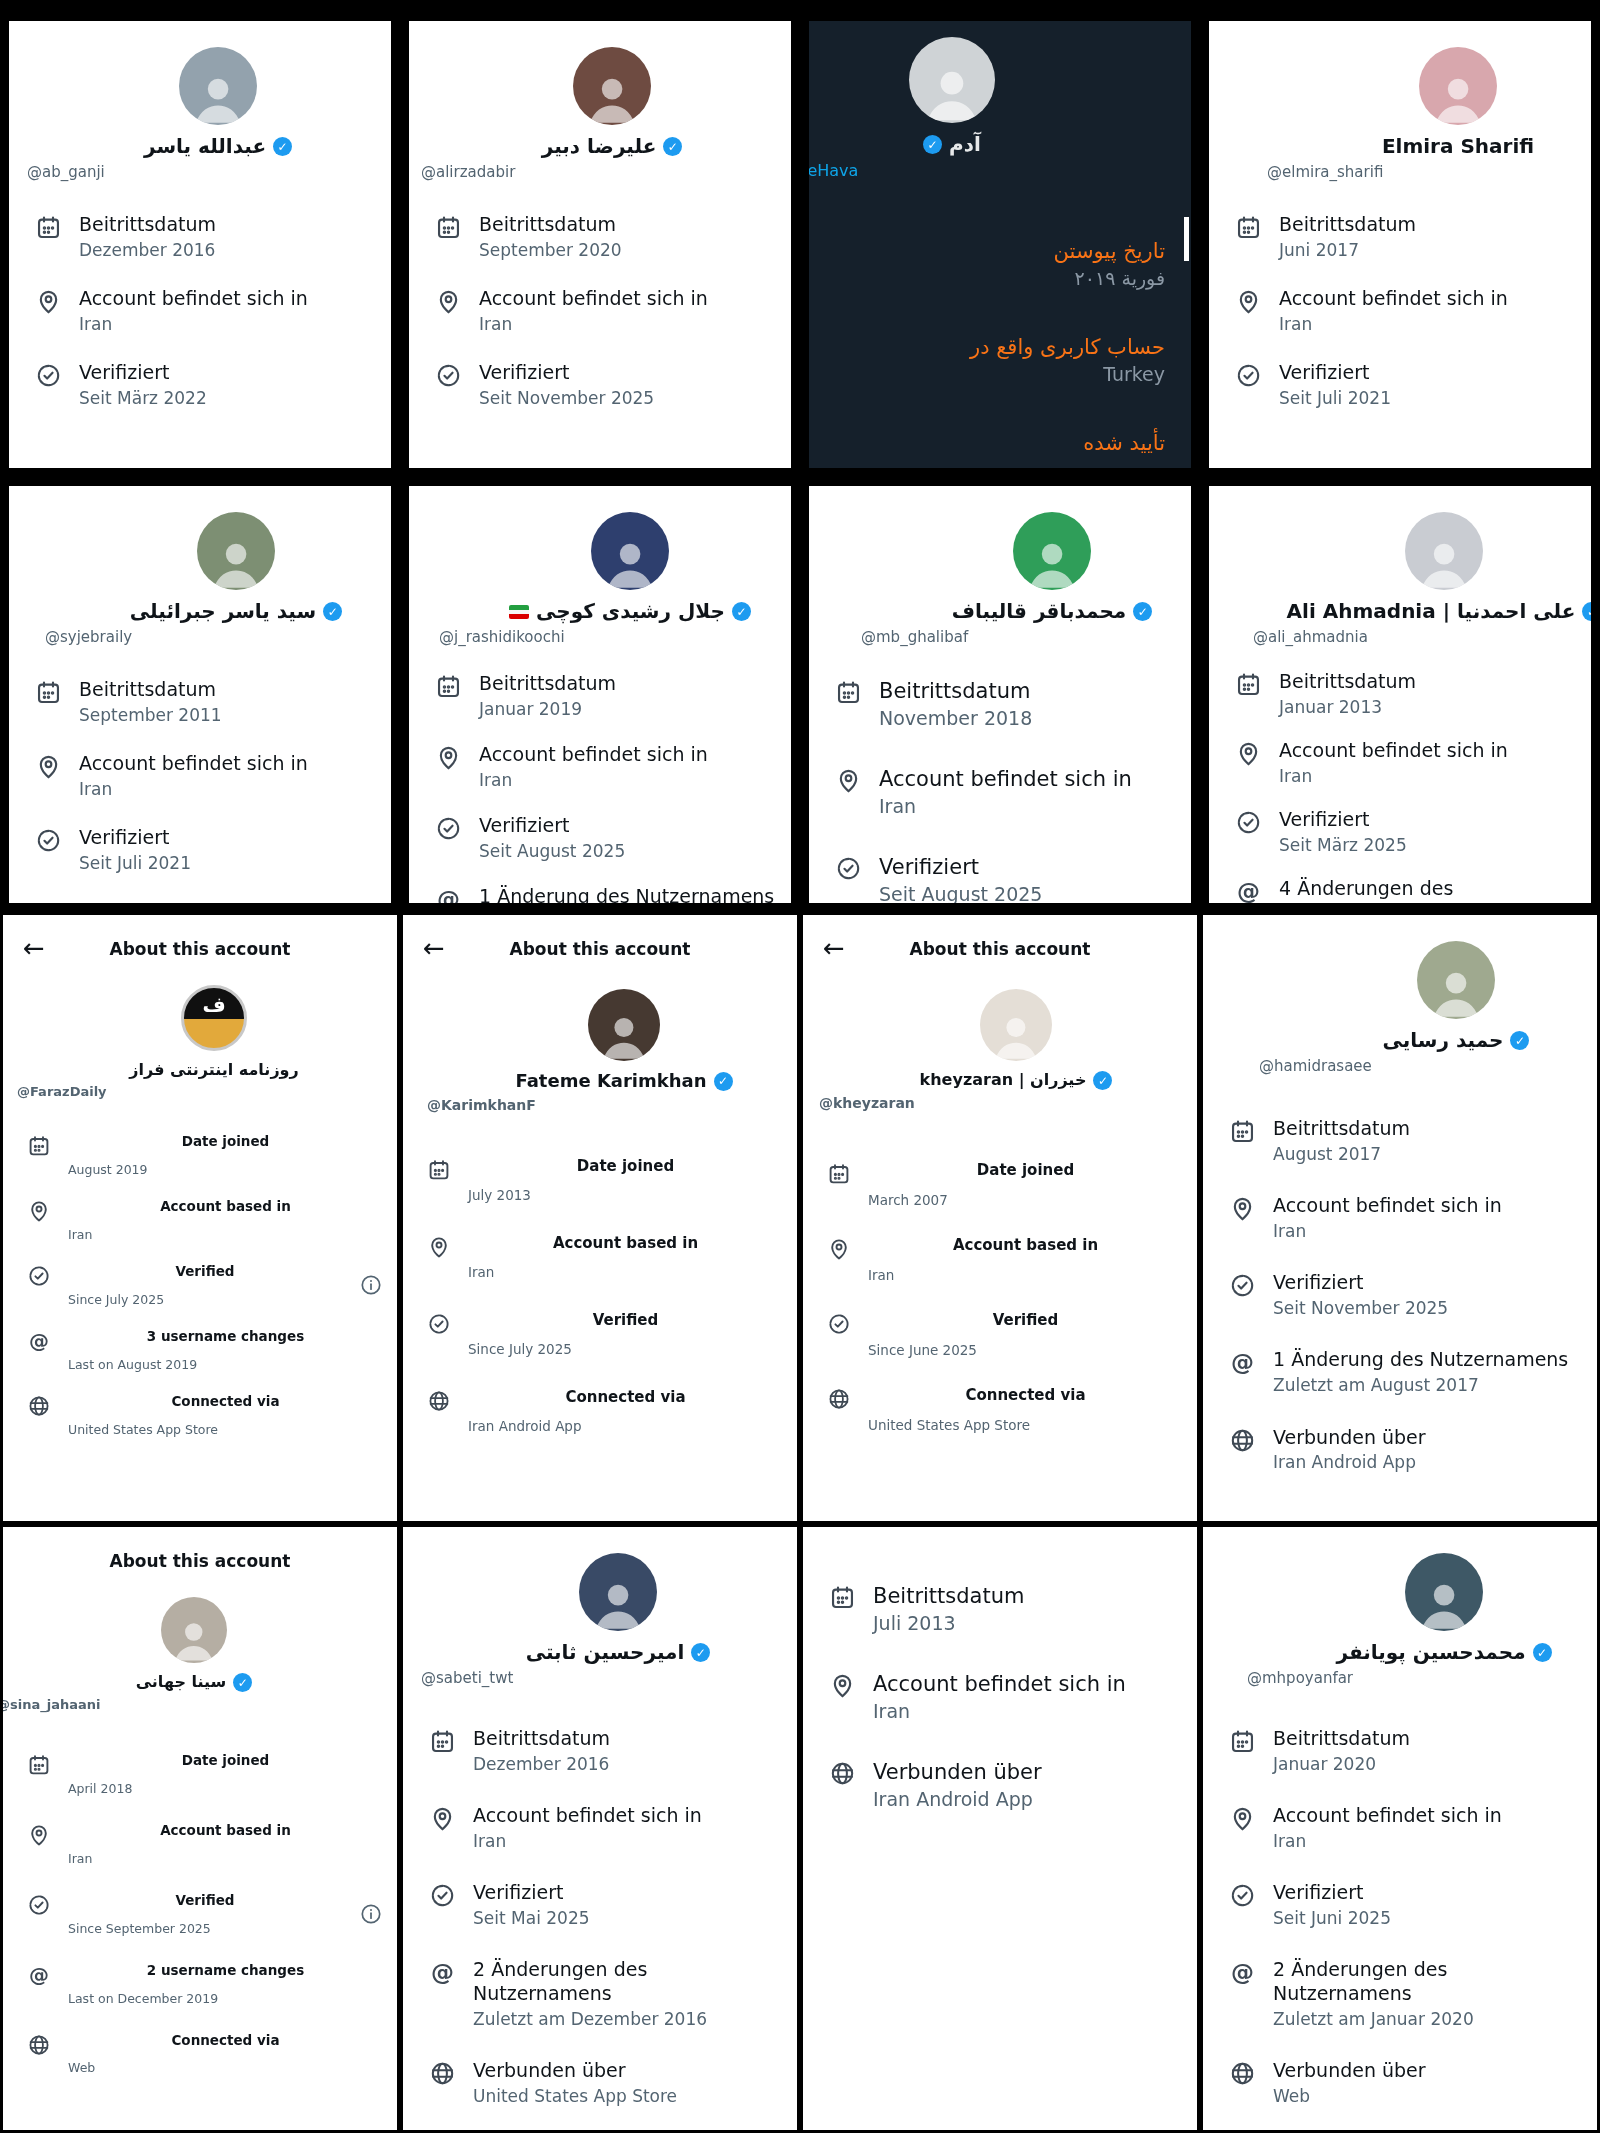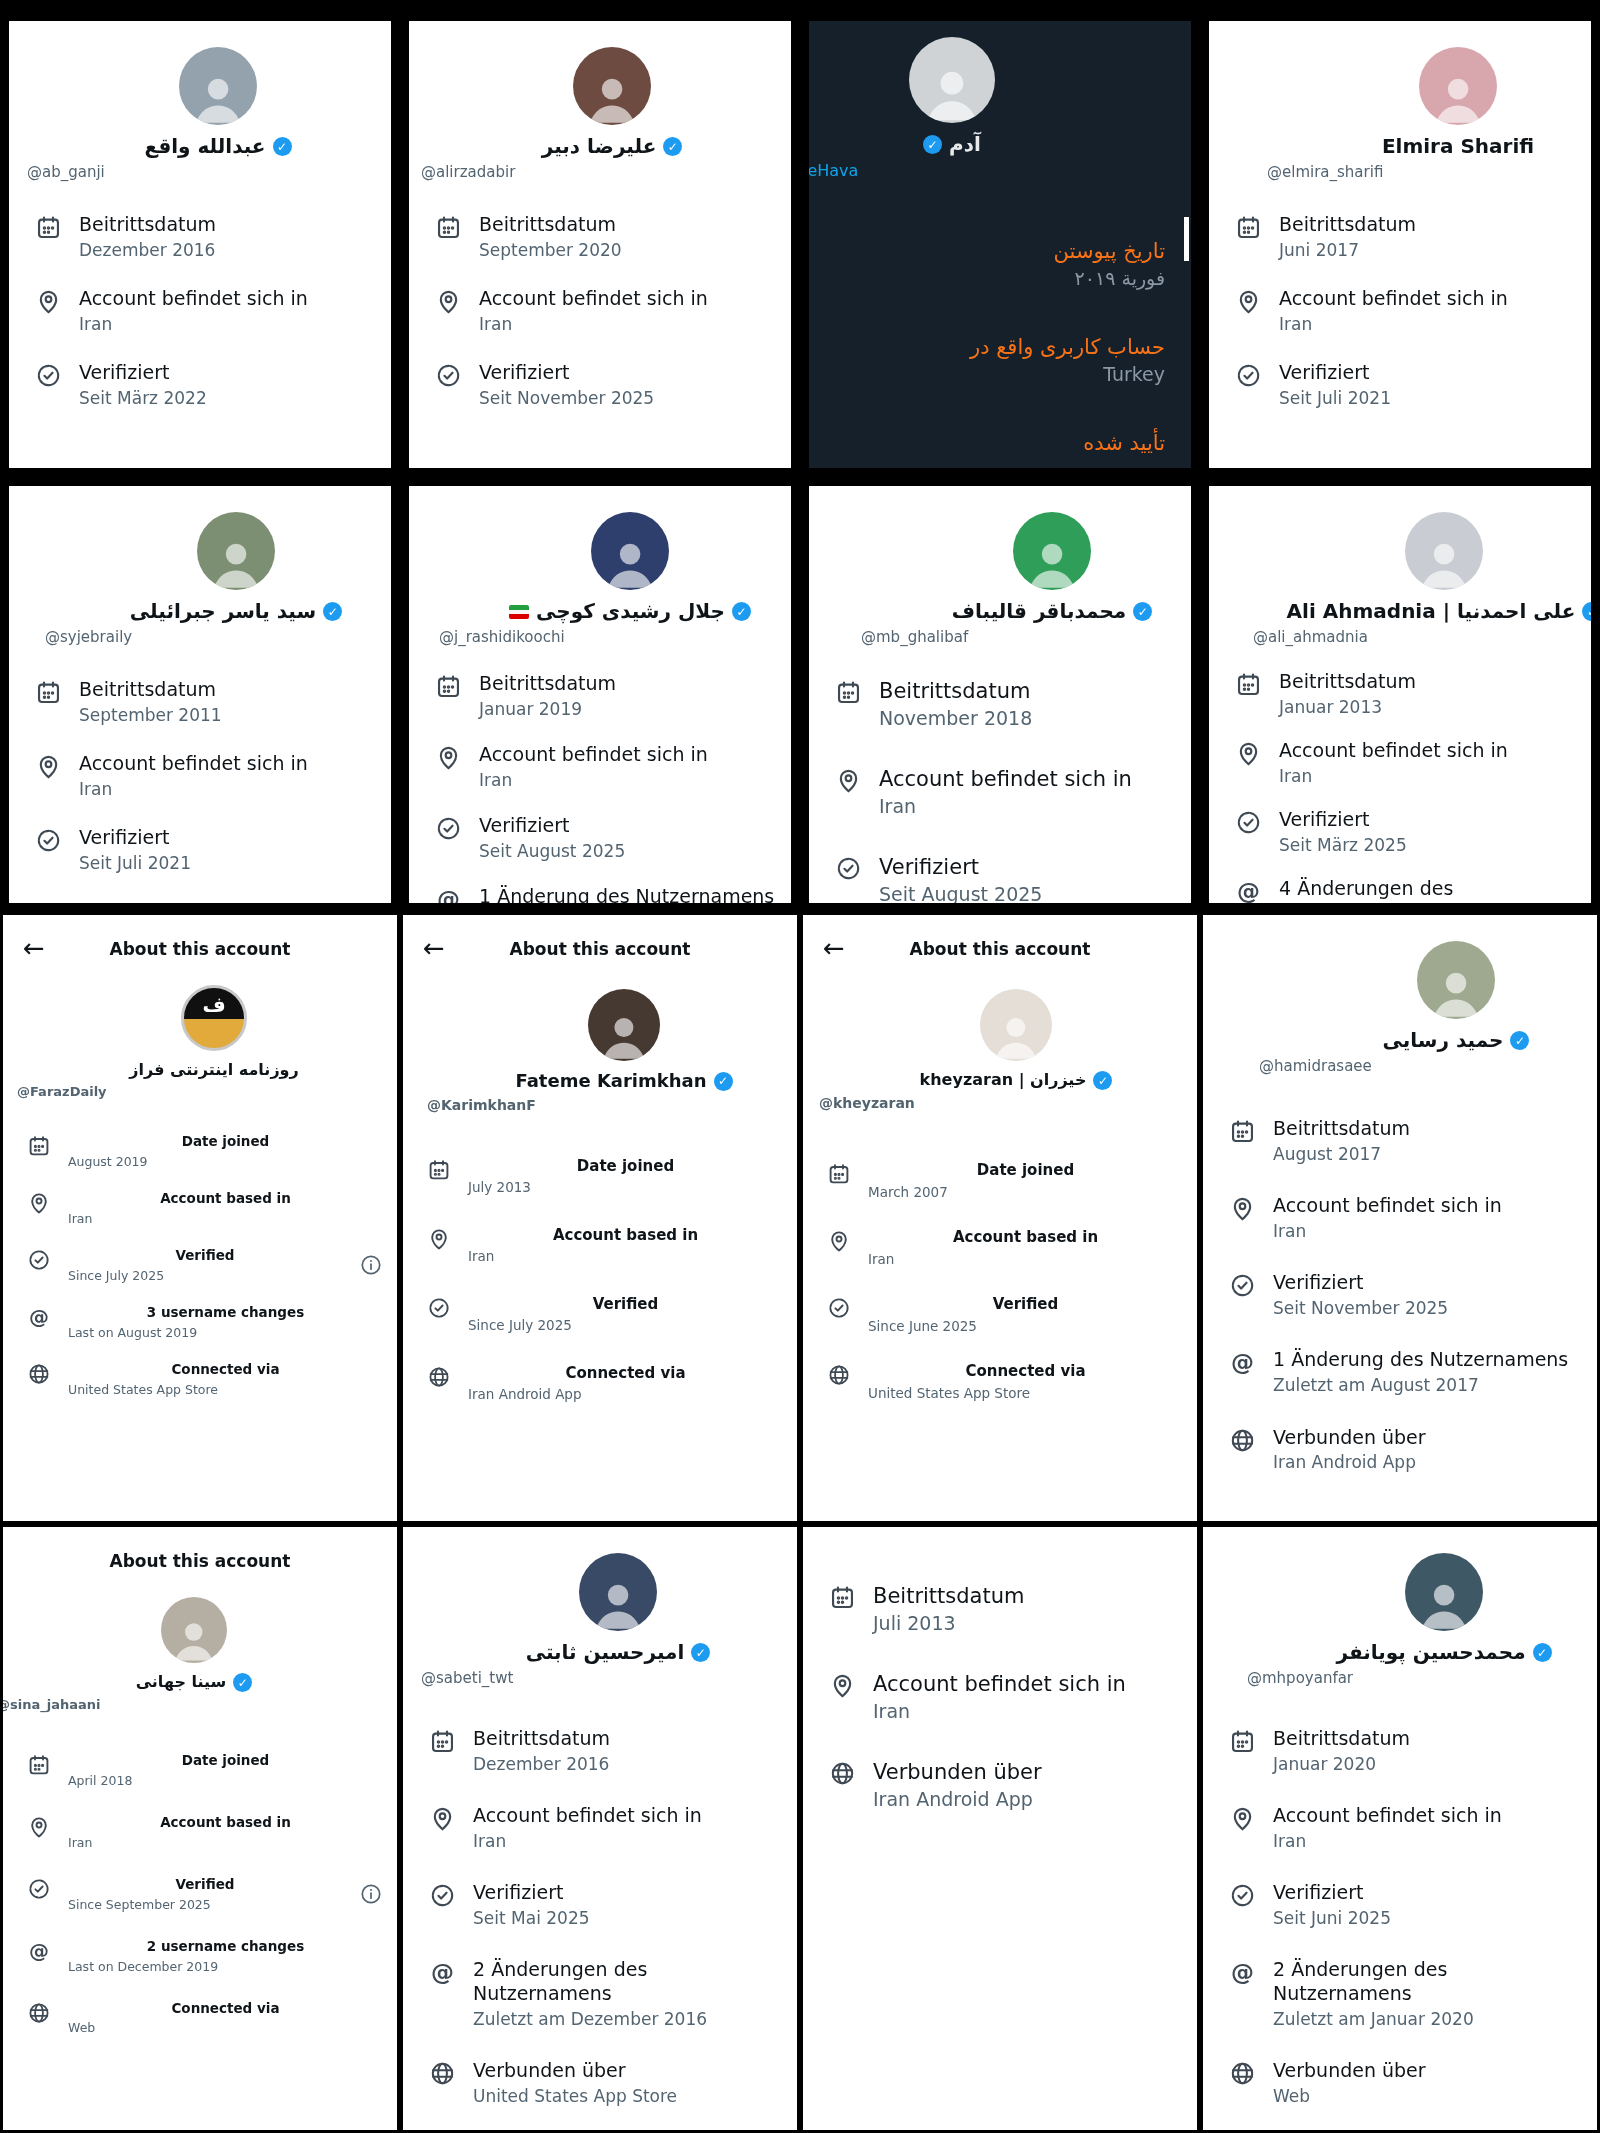--- a/index.html
+++ b/index.html
@@ -35,21 +35,21 @@
   .de .avatar{margin-top:26px;}
   .xl .lbl{font-size:21px;}
   .xl .val{font-size:19px;}
   .xl .rows{gap:36px;}
   
   .en .nameline{font-size:18px;}
   .en .handle{font-size:14px;font-weight:bold;}
   .en .avatar{width:72px;height:72px;margin-top:30px;}
   .en .rows{margin:34px 0 0 24px;gap:24px;padding-right:14px;}
   .en .lbl{font-size:15px;font-weight:bold;text-align:center;}
-  .en .val{font-size:13.5px;margin-top:4px;}
+  .en .val{font-size:13.5px;margin-top:12px;}
   .en .ic{width:24px;height:24px;}
   .en span.ic.at{font-size:20px;line-height:24px;}
   .en-sm .nameline{font-size:16px;}
   .en-sm .handle{font-size:13px;}
   .en-sm .avatar{width:66px;height:66px;margin-top:26px;}
   .en-sm .lbl{font-size:13.5px;}
   .en-sm .val{font-size:12.5px;}
   .en-sm .rows{gap:21px;}
   
   .header{position:relative;display:flex;align-items:center;justify-content:center;margin-top:24px;font-weight:bold;font-size:17px;color:#0f1419;}
@@ -104,21 +104,21 @@
 
   <section class="cell de">
     <div class="pwrap" style="--sx:18px">
       <div class="avatar" style="background: rgb(147, 162, 173);">
           <svg>
             <use href="#i-person"></use>
           </svg>
         </div>
       <div class="nameline" dir="rtl">
           <span class="badge">✓</span>
-          <span>عبدالله واقع</span>
+          <span>عبدالله یاسر</span>
         </div>
       <div class="handle">@ab_ganji</div>
     </div>
     <div class="rows">
       <div class="row">
           <svg class="ic">
             <use href="#i-cal"></use>
           </svg>
           <div class="txt">
             <div class="lbl">Beitrittsdatum</div>

